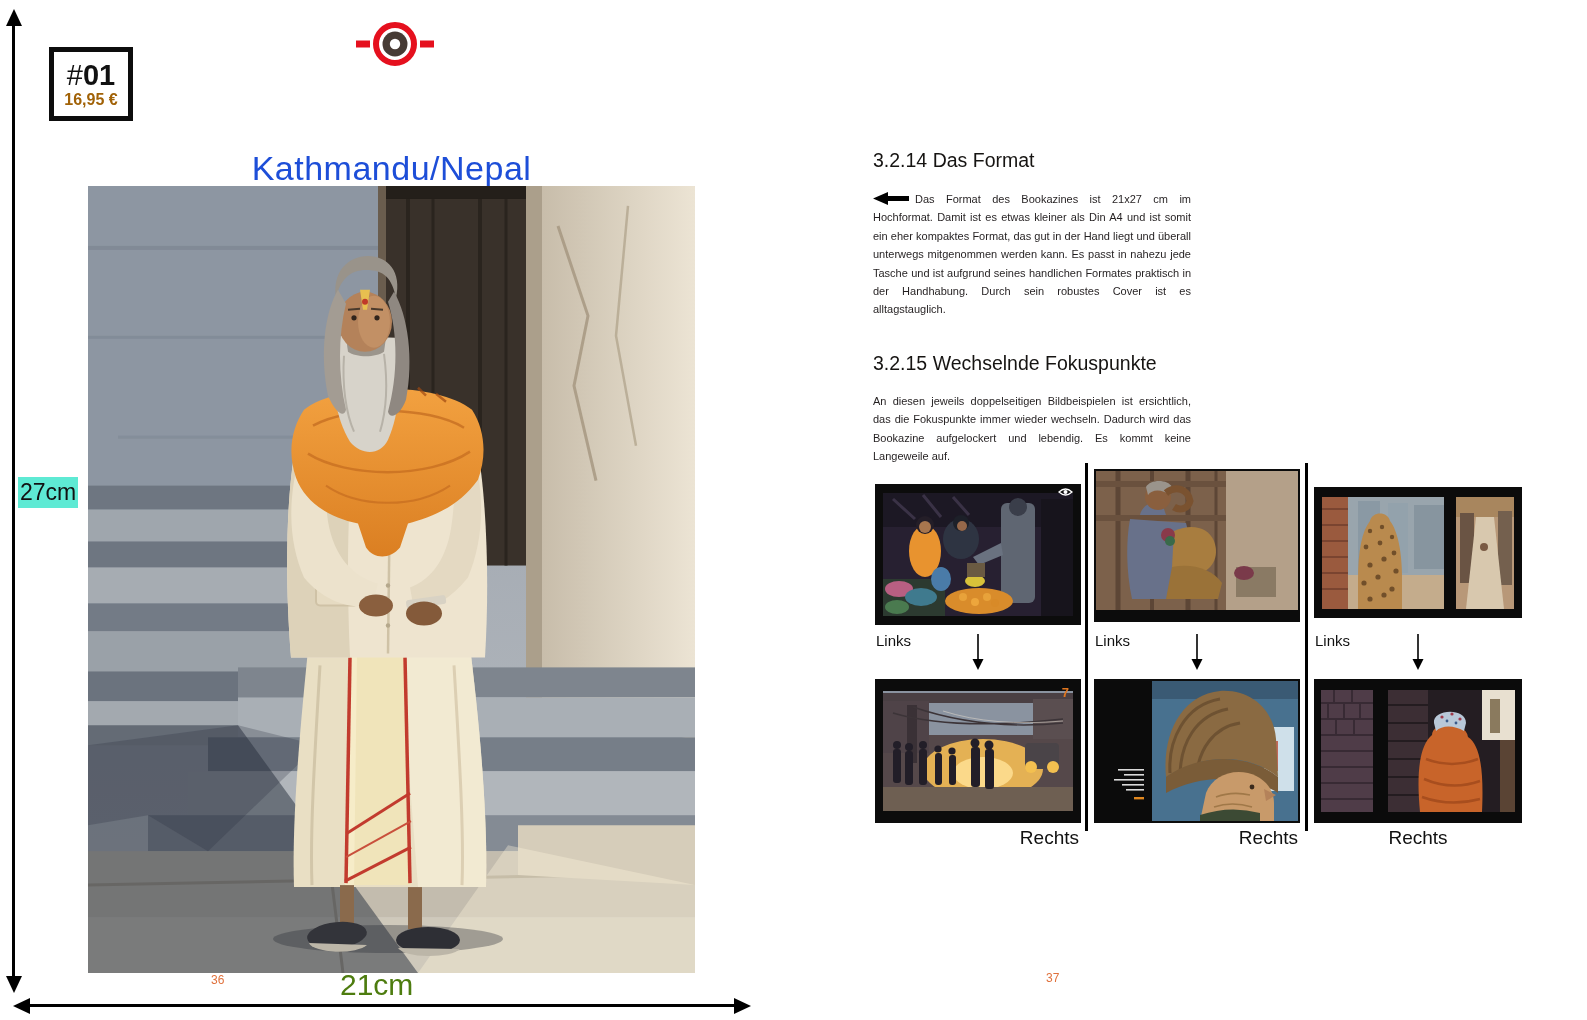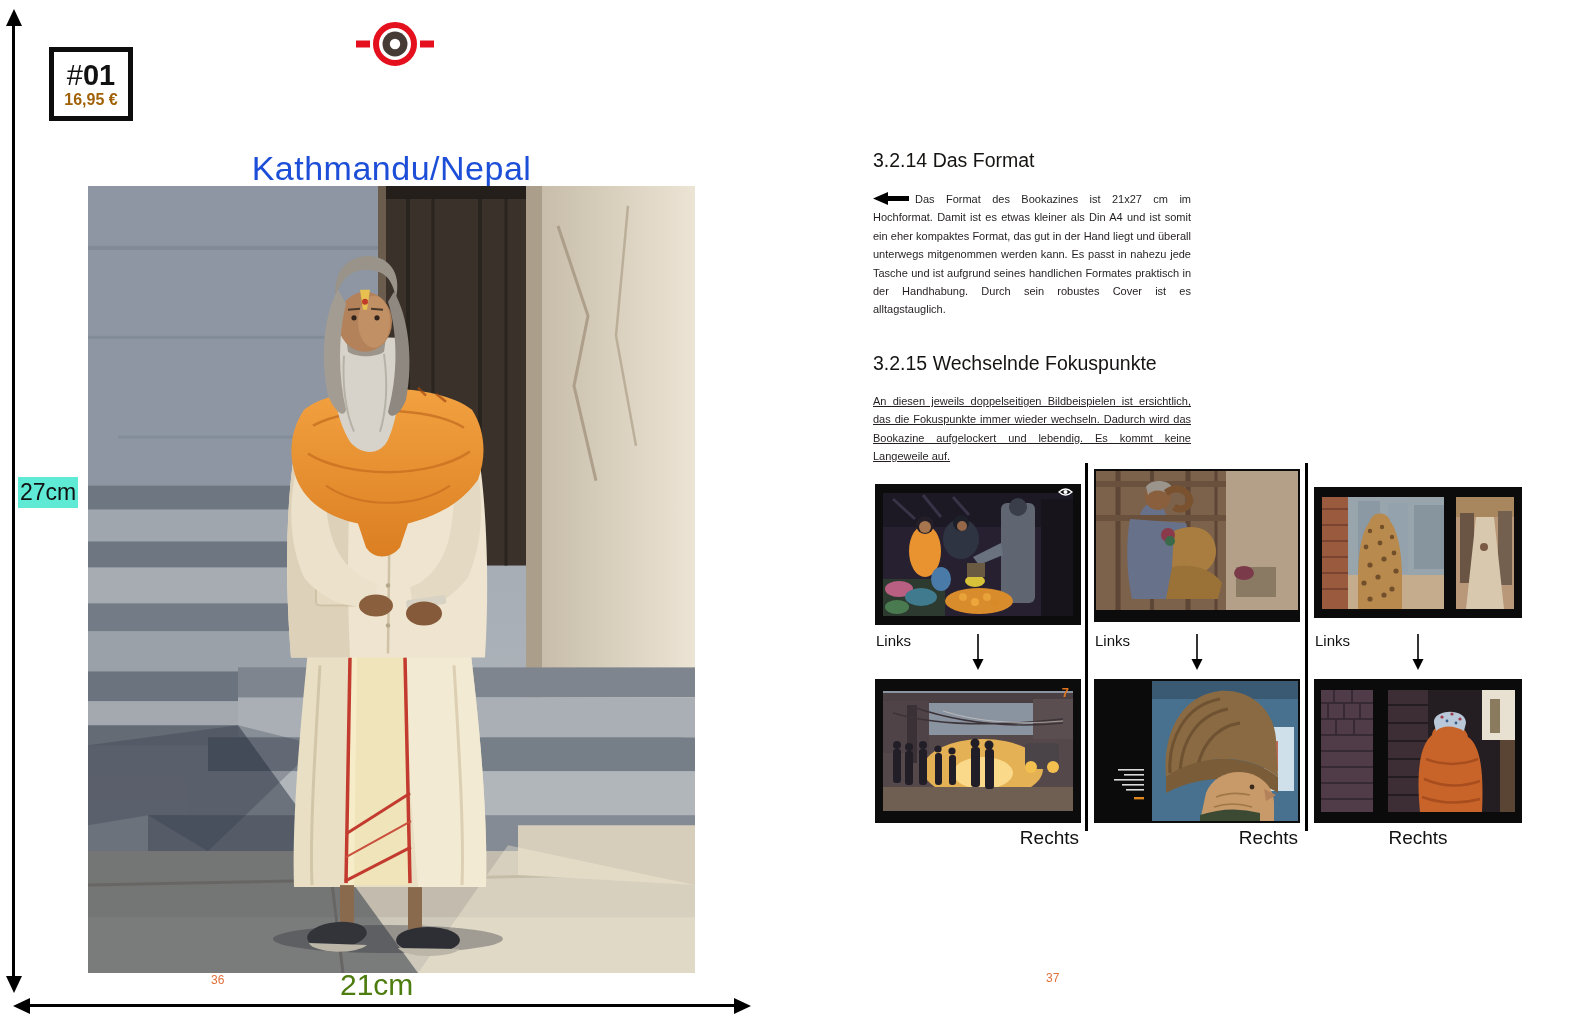--- a/index.html
+++ b/index.html
@@ -44,21 +44,21 @@
   .pageno-left{left:211px;top:973px;}
   .pageno-right{left:1046px;top:971px;}
 
   
   .sec-head{position:absolute;left:873px;width:330px;font-size:19.5px;font-weight:400;color:#161412;}
   .sec-head-1{top:149px;}
   .sec-head-2{top:352px;}
   .sec-body{position:absolute;left:873px;width:318px;font-size:11px;line-height:18.4px;
             text-align:justify;color:#231f20;}
   .sec-body-1{top:190px;}
-  .sec-body-2{top:392px;text-decoration:underline;}
+  .sec-body-2{top:392px;}
   .para-arrow{float:left;width:36px;height:13px;margin:2px 6px 0 0;}
 
   
   .grid-divider{position:absolute;top:463px;width:3px;height:368px;background:#000;}
   .div-1{left:1085px;} .div-2{left:1305px;}
   .ex-col{position:absolute;top:463px;height:390px;}
   .ex-col-1{left:875px;width:206px;}
   .ex-col-2{left:1094px;width:206px;}
   .ex-col-3{left:1314px;width:208px;}
   .spread{position:absolute;left:0;width:100%;background:#0c0c0c;}

